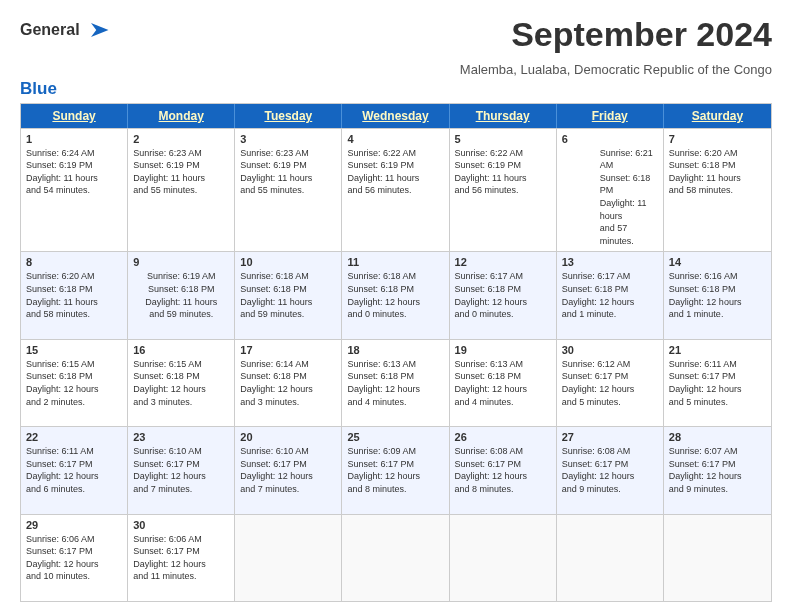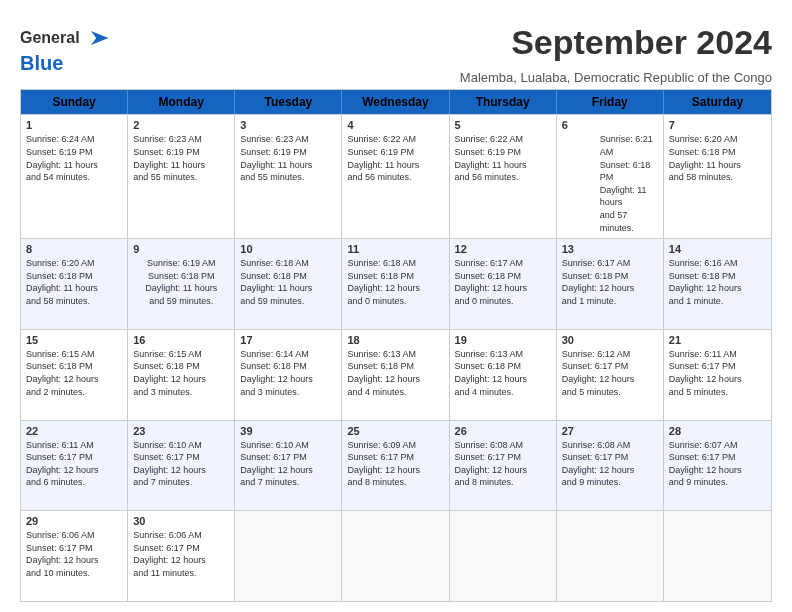--- a/index.html
+++ b/index.html
@@ -6,21 +6,21 @@
     body {
       font-family: Arial, sans-serif;
       background: #fff;
       width: 792px;
       height: 612px;
       overflow: hidden;
     }
     .page {
       width: 792px;
       height: 612px;
-      padding: 24px 20px 10px 20px;
+      padding: 16px 20px 10px 20px;
       display: flex;
       flex-direction: column;
     }
     .header {
       display: flex;
       align-items: flex-start;
       justify-content: space-between;
       margin-bottom: 4px;
     }
     .logo {
@@ -59,26 +59,27 @@
       flex-direction: column;
       border: 1px solid #ccc;
       border-collapse: collapse;
     }
     .cal-header {
       display: grid;
       grid-template-columns: repeat(7, 1fr);
       background: #1565c0;
     }
     .cal-header-cell {
-      color: #000000;
+      color: #fef9c3;
       font-size: 12px;
       font-weight: bold;
       text-align: center;
       padding: 5px 4px;
       border-right: 1px solid #4a90d9;
+      text-decoration: underline;
     }
     .cal-header-cell:last-child {
       border-right: none;
     }
     .cal-body {
       flex: 1;
       display: flex;
       flex-direction: column;
     }
     .cal-row {
@@ -125,21 +126,21 @@
 <div class="page">
   <div class="header">
     <div class="logo">
       <div style="display:flex;flex-direction:column;align-items:flex-start;">
         <div style="display:flex;align-items:center;">
           <span class="logo-text">General</span>
           <svg class="logo-icon" viewBox="0 0 32 32">
             <path d="M8 8 L28 16 L8 24 L14 16 Z" fill="#1565c0"></path>
           </svg>
         </div>
-        <span class="logo-text" style="color:#1565c0;font-size:20px;">Blue</span>
+        <span class="logo-text" style="color:#1565c0;font-size:17px;margin-top:36px;">Blue</span>
       </div>
     </div>
     <div class="title-section">
       <div class="month-title">September 2024</div>
       <div class="subtitle">Malemba, Lualaba, Democratic Republic of the Congo</div>
     </div>
   </div>
 
   <div class="calendar">
     <div class="cal-header">
@@ -314,21 +315,21 @@
 and 6 minutes.</div>
           </div>
           <div class="cal-cell">
             <span class="day-num">23</span>
             <div class="cell-text" style="white-space: pre-line;">Sunrise: 6:10 AM
 Sunset: 6:17 PM
 Daylight: 12 hours
 and 7 minutes.</div>
           </div>
           <div class="cal-cell">
-            <span class="day-num">39</span>
+            <span class="day-num">20</span>
             <div class="cell-text" style="white-space: pre-line;">Sunrise: 6:10 AM
 Sunset: 6:17 PM
 Daylight: 12 hours
 and 7 minutes.</div>
           </div>
           <div class="cal-cell">
             <span class="day-num">25</span>
             <div class="cell-text" style="white-space: pre-line;">Sunrise: 6:09 AM
 Sunset: 6:17 PM
 Daylight: 12 hours

